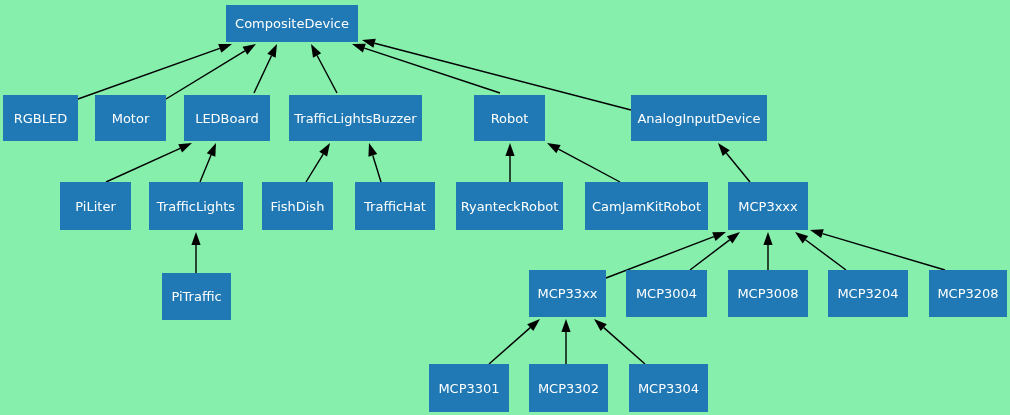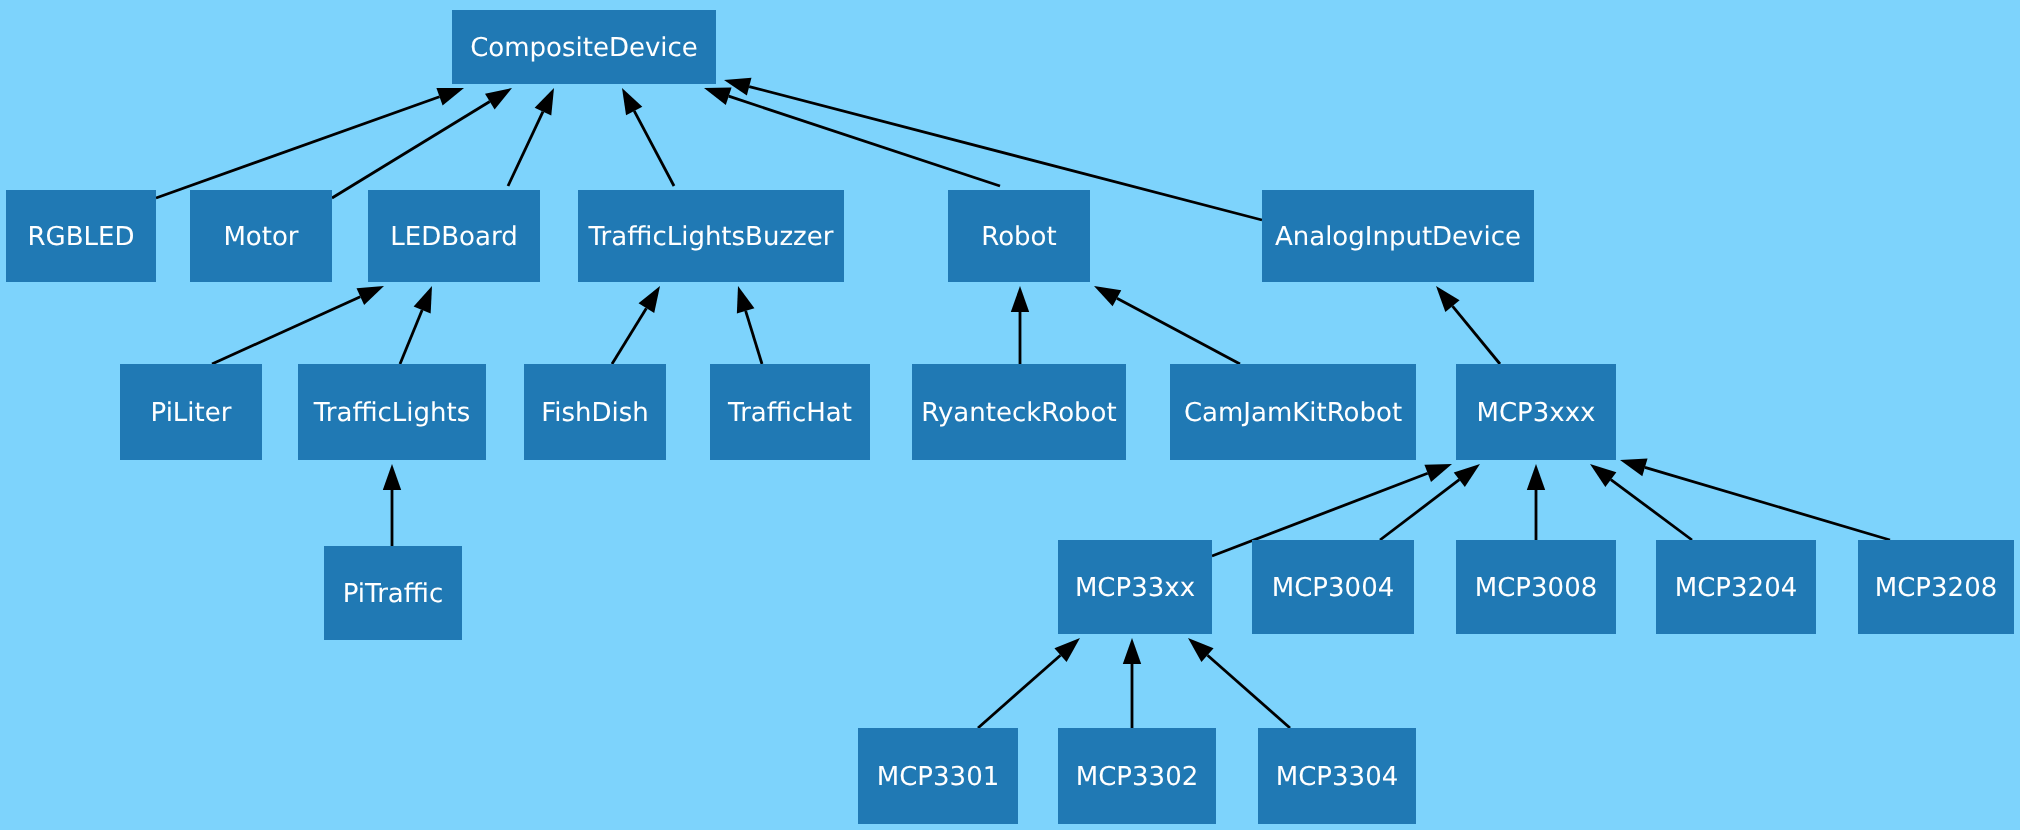--- a/index.html
+++ b/index.html
@@ -4,21 +4,21 @@
 <style>
   html, body {
     margin: 0;
     padding: 0;
     background: #ffffff;
   }
   #diagram-root {
     position: relative;
     width: 1010px;
     height: 415px;
-    background: #7dd3fc;
+    background: #86efac;
     font-family: "DejaVu Sans", sans-serif;
     overflow: hidden;
     text-align: right;
   }
   svg#class-graph {
     display: block;
     width: 1010px;
     height: 415px;
   }
   .node-box {

